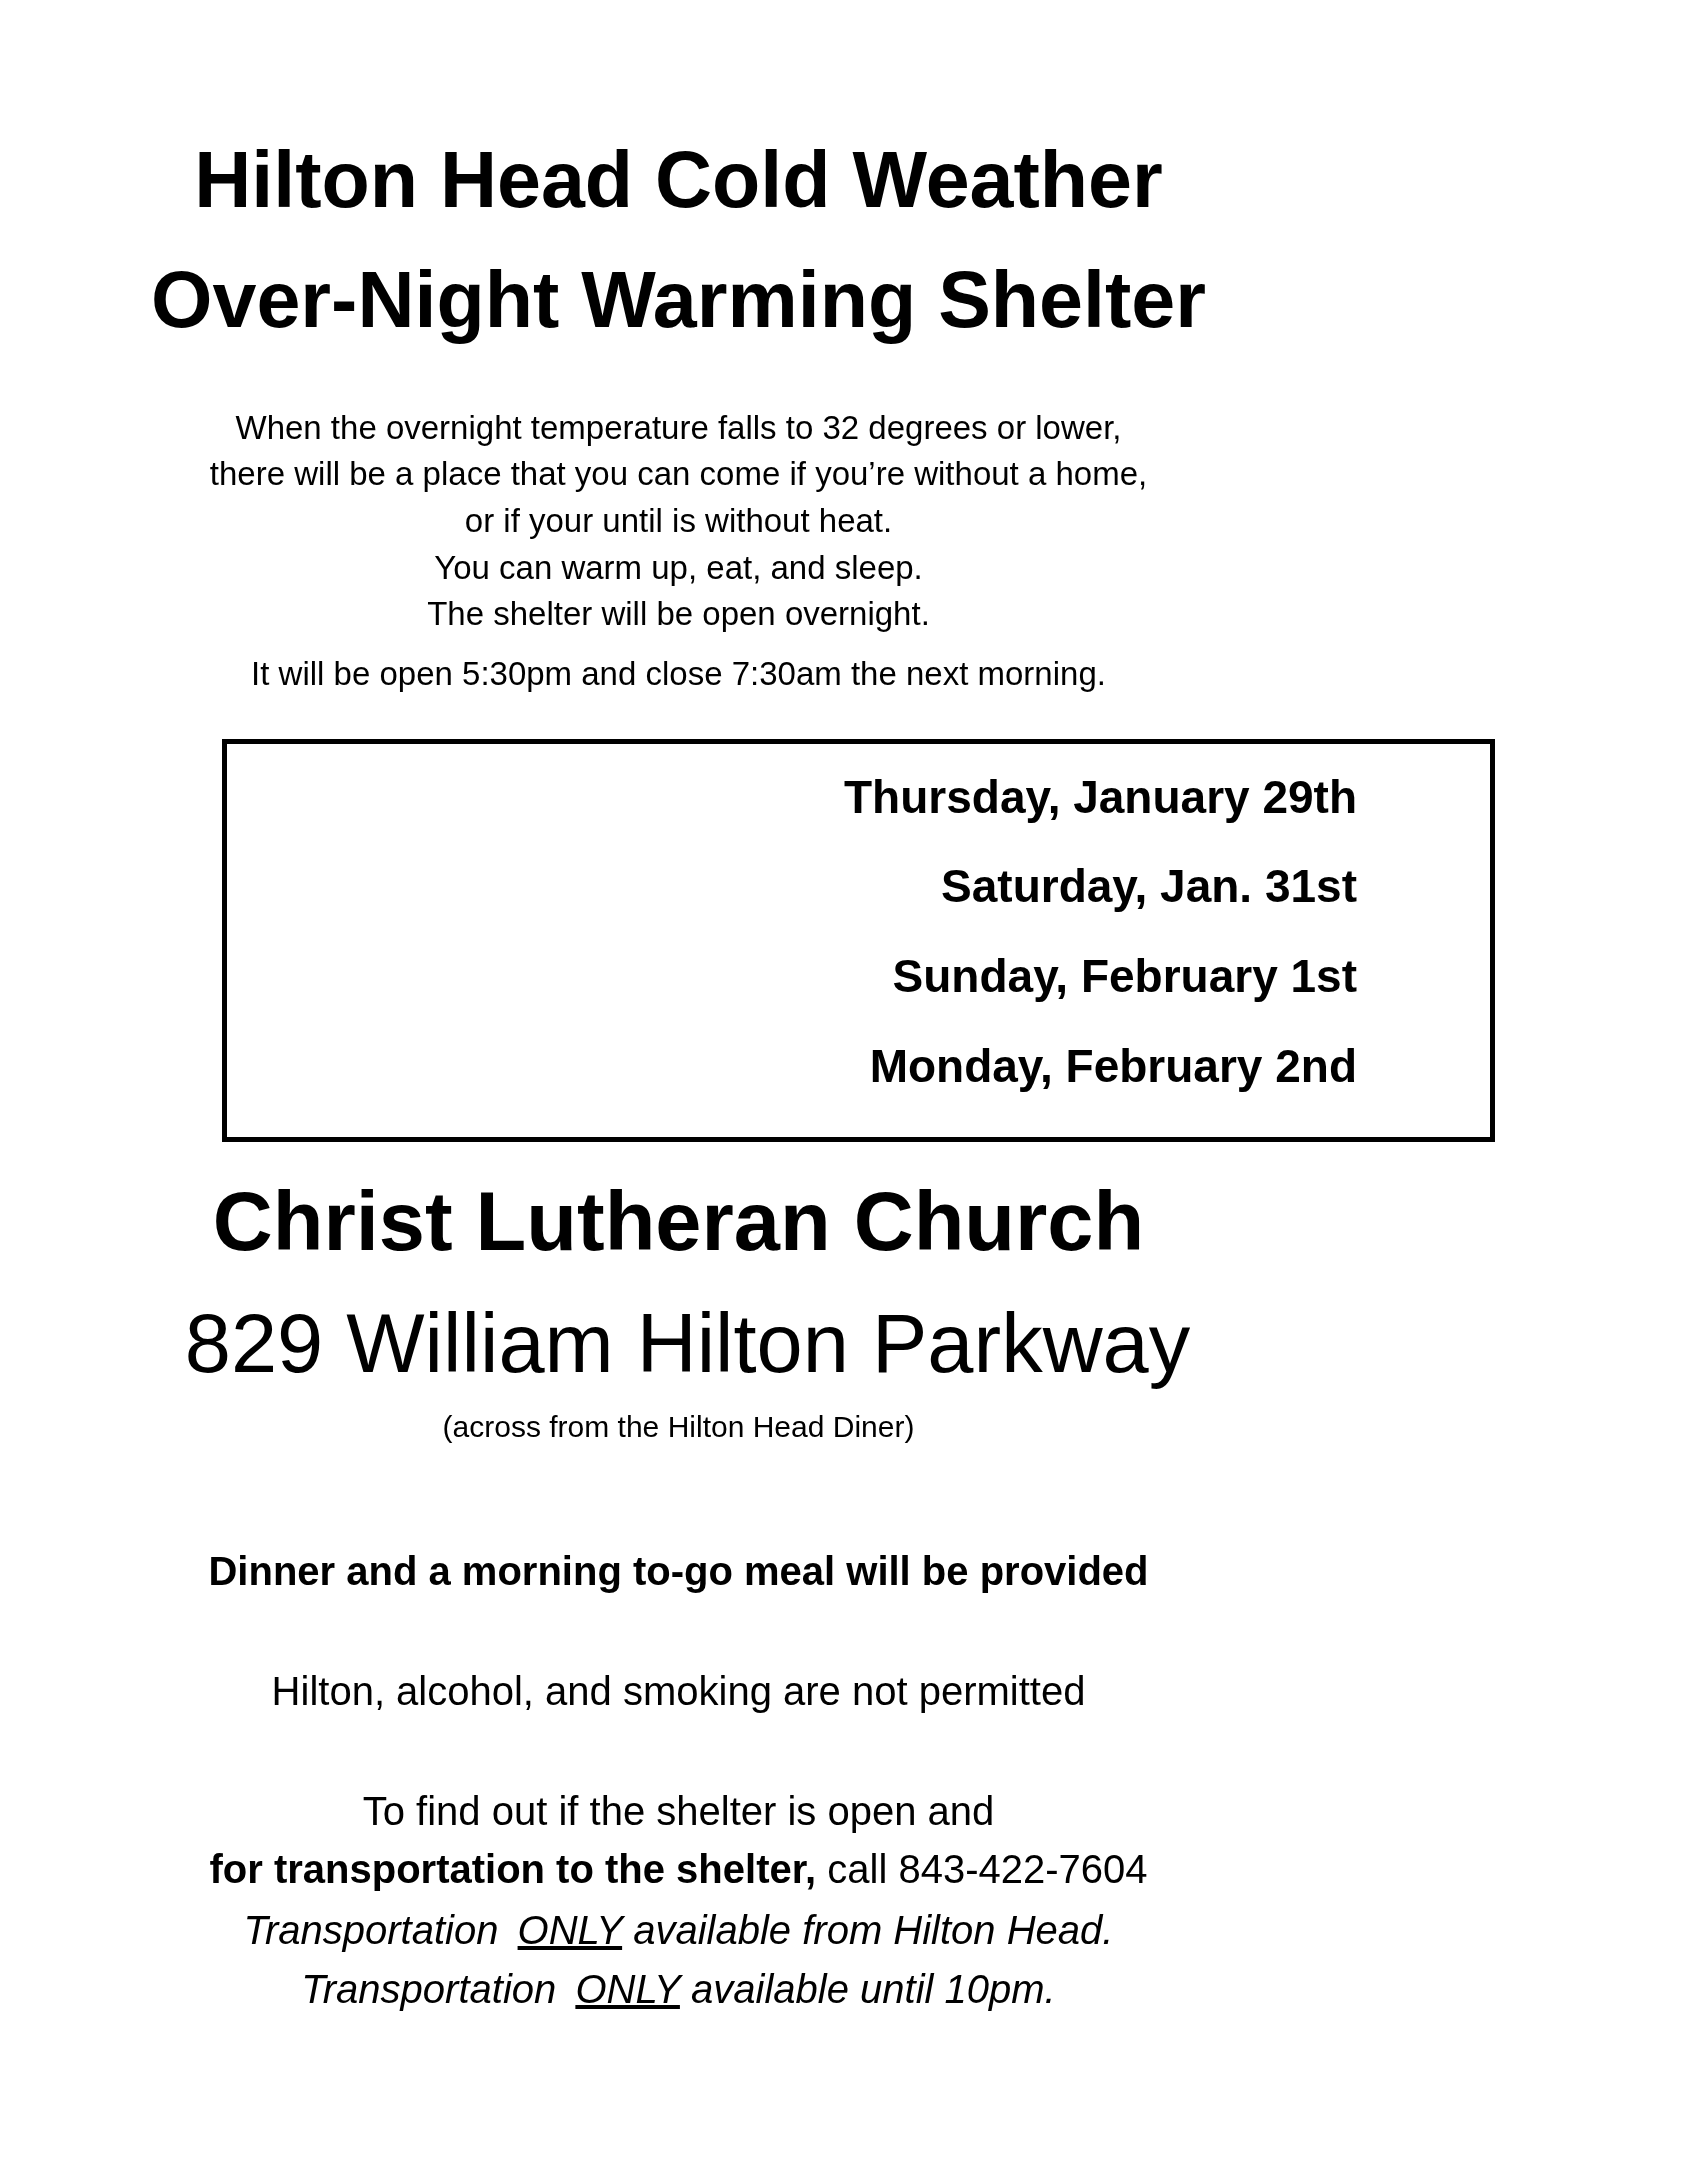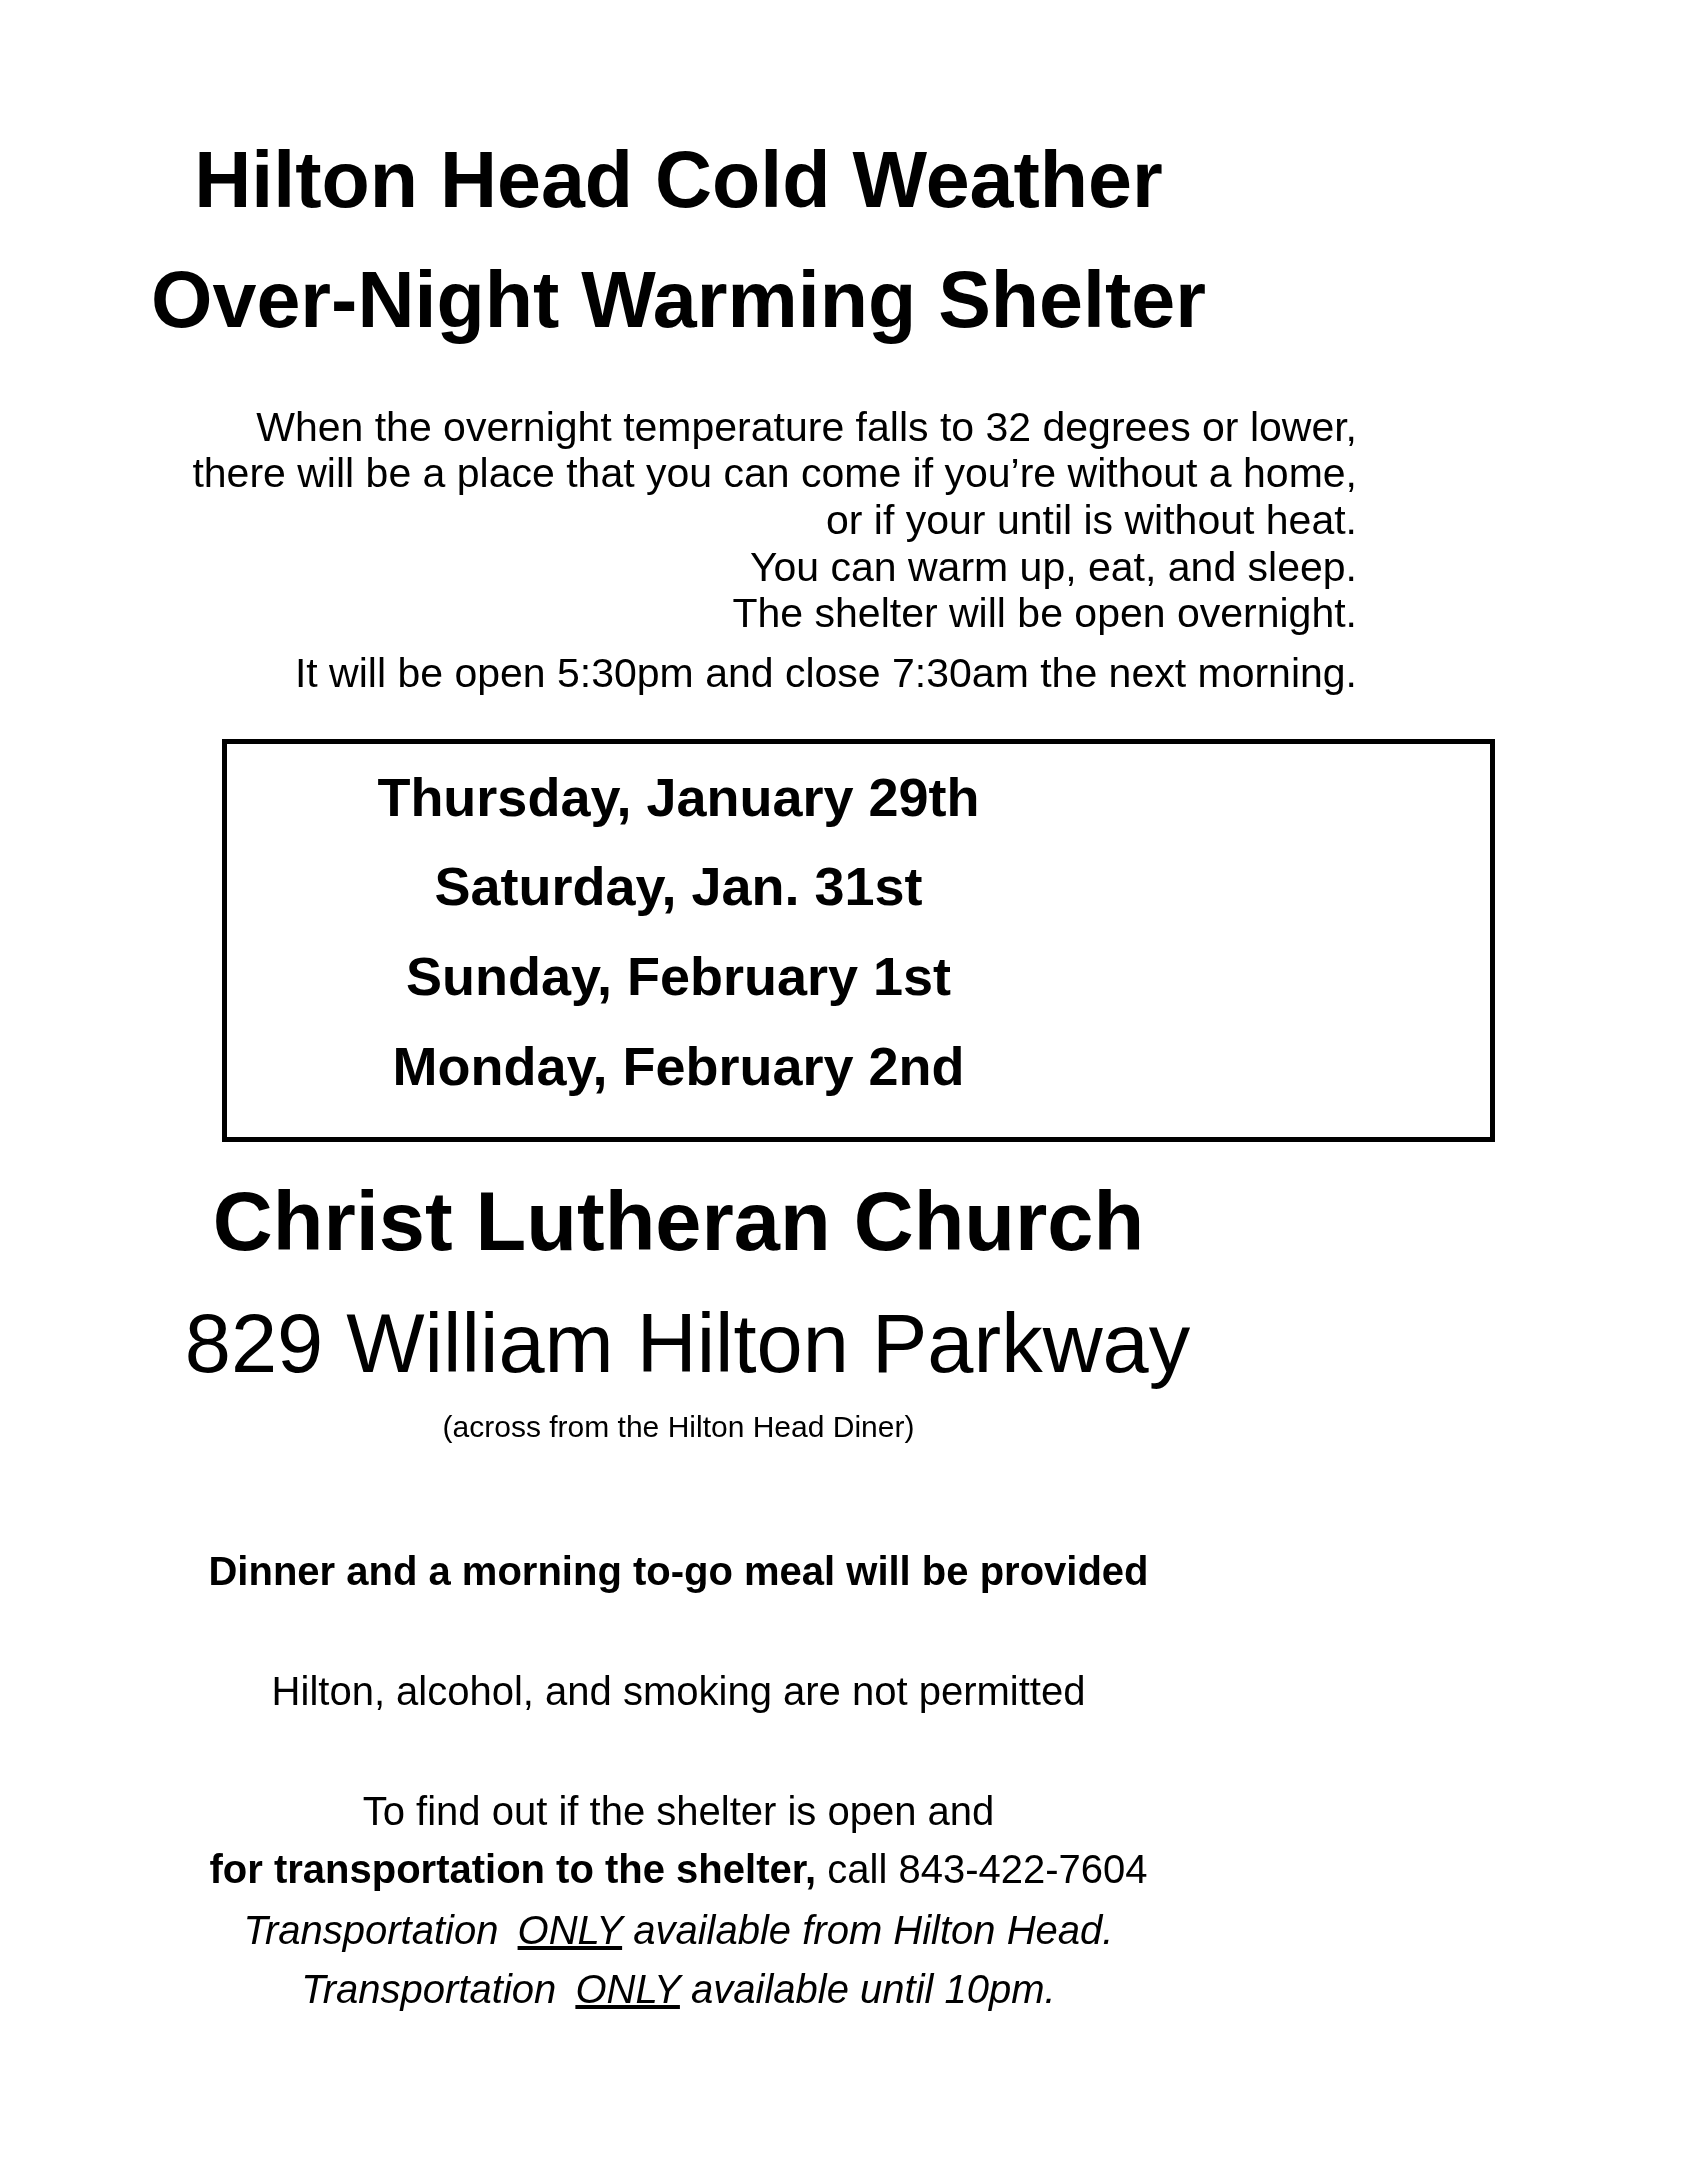--- a/index.html
+++ b/index.html
@@ -1,21 +1,21 @@
 <!DOCTYPE html>
 <html><head>
 <meta charset="utf-8">
 <style>
   html,body{margin:0;padding:0;background:#fff;}
   body{width:1683px;height:2178px;position:relative;overflow:hidden;color:#000;font-family:"Liberation Sans","DejaVu Sans",sans-serif;}
   .line{position:absolute;left:0;width:1357px;text-align:center;white-space:nowrap;}
   .title{font-weight:bold;font-size:79px;line-height:89px;}
-  .body-text{font-size:41px;line-height:47px;text-align:right;}
+  .body-text{font-size:33px;line-height:47px;}
   .box{position:absolute;left:222px;top:739px;width:1263px;height:393px;border:5px solid #000;}
-  .date{font-weight:bold;font-size:54px;line-height:69px;}
+  .date{font-weight:bold;font-size:46px;line-height:69px;text-align:right;}
   .church{font-weight:bold;font-size:83px;line-height:95px;}
   .addr{font-size:83px;line-height:95px;margin-left:9px;}
   .paren{font-size:30px;line-height:40px;}
   .info{font-size:40px;line-height:53px;}
   .b{font-weight:bold;}
   .i{font-style:italic;}
   .u{text-decoration:underline;margin-left:8px;}
 </style>
 </head>
 <body>

